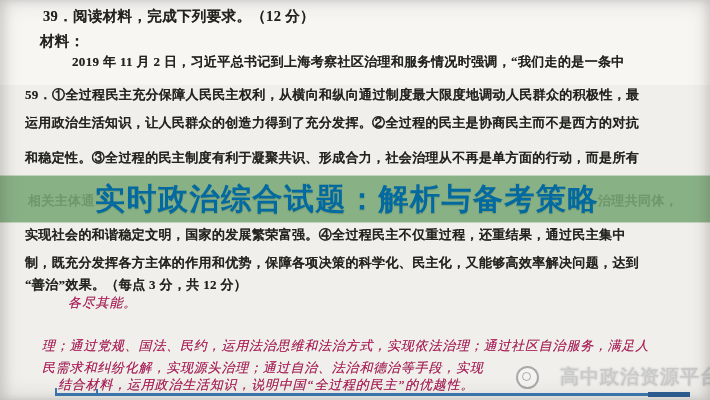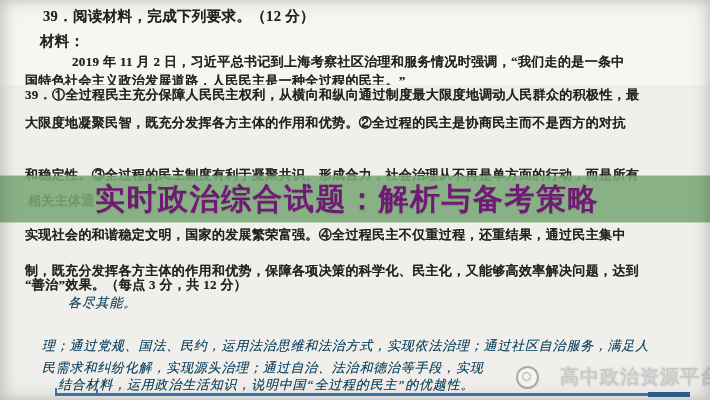--- a/index.html
+++ b/index.html
@@ -6,26 +6,26 @@
   .stage{position:relative;width:710px;height:400px;overflow:hidden;
          background:#efeeea;font-family:"Liberation Serif","DejaVu Serif",serif;}
   .frag-top{position:absolute;left:0;top:0;width:710px;height:85px;background:#f7f6f3;overflow:hidden;}
   .frag-mid{position:absolute;left:0;top:85px;width:710px;height:315px;background:#f0efeb;}
   .vignette{position:absolute;inset:0;pointer-events:none;
             box-shadow:inset 0 0 22px rgba(60,60,55,.18), inset 6px 0 8px rgba(90,90,85,.12), inset -5px 0 7px rgba(90,90,85,.10);}
   .line{position:absolute;white-space:nowrap;color:#24241f;font-weight:600;
         font-size:13px;letter-spacing:.35px;line-height:1.15;
         text-shadow:0 0 .6px rgba(40,40,35,.55);}
   .line.hdr{font-weight:700;font-size:14.5px;}
-  .line.kai{font-style:italic;font-weight:500;color:#0c4a6e;letter-spacing:.8px;}
+  .line.kai{font-style:italic;font-weight:500;color:#be185d;letter-spacing:.8px;}
   .banner{position:absolute;left:0;top:176px;width:710px;height:46px;
           display:flex;align-items:center;justify-content:center;
           background:rgba(122,168,120,.88);box-shadow:0 0 0 1px rgba(122,168,120,.4);}
   .banner-title{font-family:"Liberation Sans","DejaVu Sans",sans-serif;font-weight:800;
-                font-size:30px;color:#701a75;letter-spacing:1.5px;white-space:nowrap;
+                font-size:30px;color:#0369a1;letter-spacing:1.5px;white-space:nowrap;
                 transform:translateX(-8px);text-shadow:0 1px 1px rgba(70,110,70,.35);text-align:right;}
   .watermark{position:absolute;left:516px;top:364px;display:flex;align-items:center;gap:21px;opacity:.85;}
   .wm-icon{width:19px;height:19px;border:2px solid rgba(130,130,128,.75);border-radius:50%;
            position:relative;background:rgba(255,255,255,.35);flex:0 0 auto;}
   .wm-icon::after{content:"";position:absolute;left:4px;top:4px;width:7px;height:7px;
                   border-radius:50%;border:1.5px solid rgba(130,130,128,.75);}
   .wm-text{font-family:"Liberation Sans","DejaVu Sans",sans-serif;font-size:19px;font-weight:700;
            color:rgba(190,190,188,.9);letter-spacing:1px;white-space:nowrap;
            text-shadow:0 0 1px #ffffff, 0 0 2px rgba(110,110,108,.55);}
   .divider{position:absolute;left:55px;top:393px;width:612px;height:3px;background:#3c78b4;}
@@ -35,31 +35,31 @@
 </style>
 </head>
 <body>
 
 <div class="stage">
 
   <div class="frag-top">
     <span class="line hdr" style="left:43px;top:8px;">39．阅读材料，完成下列要求。（12 分）</span>
     <span class="line hdr" style="left:40px;top:33px;text-align:right;">材料：</span>
     <span class="line" style="left:72px;top:55px;">2019 年 11 月 2 日，习近平总书记到上海考察社区治理和服务情况时强调，“我们走的是一条中</span>
-    <span class="line" style="left:25px;top:74px;">国特色社会主义政治发展道路，人民民主是一种全过程的民主。”</span>
   </div>
 
   <div class="frag-mid"></div>
 
-  <span class="line" style="left:25px;top:88px;">39．①全过程民主充分保障人民民主权利，从横向和纵向通过制度最大限度地调动人民群众的积极性，最</span>
-  <span class="line" style="left:25px;top:116px;">大限度地凝聚民智，既充分发挥各方主体的作用和优势。②全过程的民主是协商民主而不是西方的对抗</span>
-  <span class="line" style="left:25px;top:168px;">和稳定性。③全过程的民主制度有利于凝聚共识、形成合力，社会治理从不再是单方面的行动，而是所有</span>
+  <span class="line" style="left:25px;top:88px;">59．①全过程民主充分保障人民民主权利，从横向和纵向通过制度最大限度地调动人民群众的积极性，最</span>
+  <span class="line" style="left:25px;top:116px;">运用政治生活知识，让人民群众的创造力得到了充分发挥。②全过程的民主是协商民主而不是西方的对抗</span>
+  <span class="line" style="left:25px;top:151px;">和稳定性。③全过程的民主制度有利于凝聚共识、形成合力，社会治理从不再是单方面的行动，而是所有</span>
   <span class="line" style="left:28px;top:194px;">相关主体通</span>
+  <span class="line" style="left:598px;top:194px;">治理共同体，</span>
   <span class="line" style="left:25px;top:228px;">实现社会的和谐稳定文明，国家的发展繁荣富强。④全过程民主不仅重过程，还重结果，通过民主集中</span>
-  <span class="line" style="left:25px;top:264px;text-align:center;">制，既充分发挥各方主体的作用和优势，保障各项决策的科学化、民主化，又能够高效率解决问题，达到</span>
+  <span class="line" style="left:25px;top:256px;text-align:center;">制，既充分发挥各方主体的作用和优势，保障各项决策的科学化、民主化，又能够高效率解决问题，达到</span>
   <span class="line" style="left:25px;top:278px;">“善治”效果。（每点 3 分，共 12 分）</span>
 
   <span class="line kai" style="left:68px;top:296px;">各尽其能。</span>
   <span class="line kai" style="left:42px;top:339px;">理；通过党规、国法、民约，运用法治思维和法治方式，实现依法治理；通过社区自治服务，满足人</span>
   <span class="line kai" style="left:42px;top:361px;">民需求和纠纷化解，实现源头治理；通过自治、法治和德治等手段，实现</span>
   <span class="line kai" style="left:58px;top:378px;">结合材料，运用政治生活知识，说明中国“全过程的民主”的优越性。</span>
 
   <div class="banner">
     <span class="banner-title">实时政治综合试题：解析与备考策略</span>
   </div>

